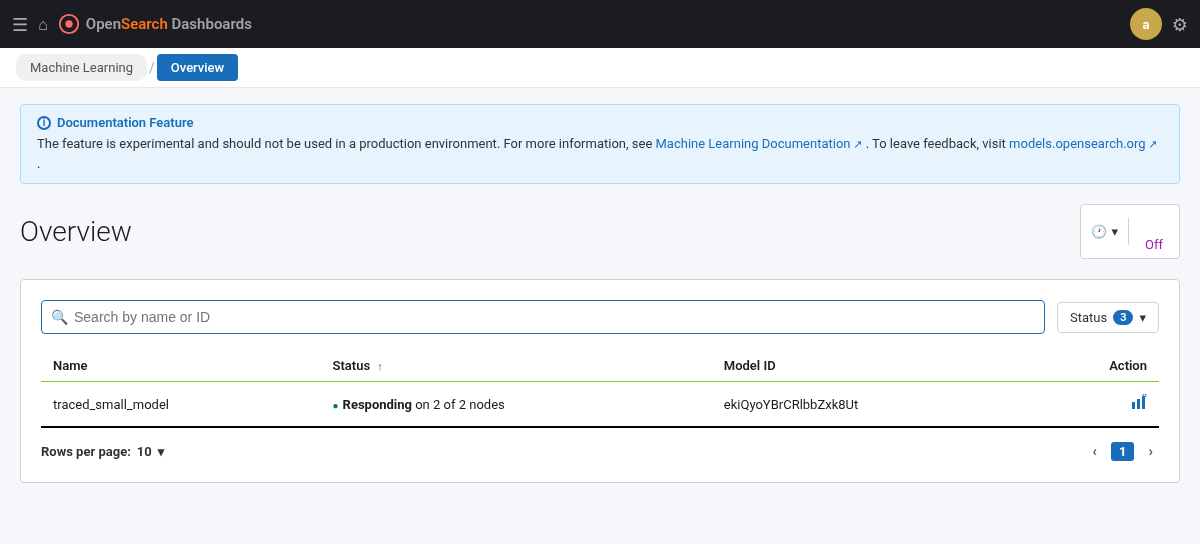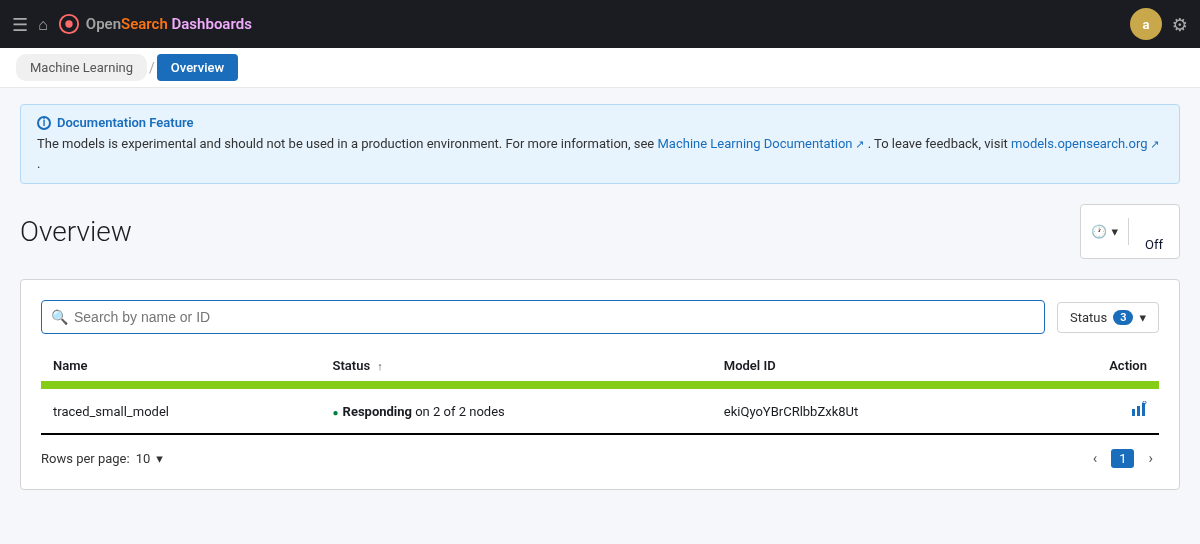--- a/index.html
+++ b/index.html
@@ -101,21 +101,21 @@
       display: flex; align-items: center; gap: 4px;
       padding: 6px 10px;
       cursor: pointer;
       border-right: 1px solid #d3d3d3;
       font-size: 13px;
       color: #333;
     }
     .refresh-status {
       padding: 6px 16px;
       font-size: 13px;
-      color: #0f172a;
+      color: #a21caf;
       margin-top: 26px;
     }
 
     
     .card {
       background: white;
       border: 1px solid #d3d3d3;
       border-radius: 4px;
       padding: 20px;
     }
@@ -178,21 +178,21 @@
     }
 
     
     .models-table { width: 100%; border-collapse: collapse; }
     .models-table th {
       text-align: left;
       font-size: 13px;
       font-weight: 600;
       color: #1a1c21;
       padding: 8px 12px;
-      border-bottom: 8px solid #84cc16;
+      border-bottom: 1px solid #84cc16;
     }
     .models-table td {
       padding: 12px 12px;
       font-size: 13px;
       color: #1a1c21;
       border-bottom: 2px solid #000000;
     }
     .models-table .col-name { width: 25%; }
     .models-table .col-status { width: 35%; }
     .models-table .col-modelid { width: 30%; }
@@ -202,20 +202,21 @@
     .status-nodes { font-weight: 400; color: #1a1c21; }
     .sort-icon { font-size: 11px; margin-left: 4px; color: #555; }
     .action-icon { color: #1a6dbb; cursor: pointer; font-size: 15px; }
 
     
     .pagination-row {
       display: flex;
       align-items: center;
       justify-content: space-between;
       margin-top: 12px;
+      font-weight: bold;
     }
     .rows-per-page {
       display: flex;
       align-items: center;
       gap: 6px;
       font-size: 13px;
       color: #333;
       cursor: pointer;
     }
     .pagination-controls {
@@ -258,21 +259,21 @@
   <div class="topbar-left">
     <span class="hamburger-icon">☰</span>
     <span class="home-icon">⌂</span>
     <div class="logo-area">
       <svg width="22" height="22" viewBox="0 0 24 24">
         <circle cx="12" cy="12" r="10" fill="none" stroke="#ff6b6b" stroke-width="2"></circle>
         <circle cx="12" cy="12" r="4" fill="#ff6b6b"></circle>
       </svg>
       <span class="logo-text">
         <span class="logo-open">Open</span><span class="logo-search">Search</span>
-        <span style="color:#f0abfc;text-align:center;">Dashboards</span>
+        <span style="color:#a3a3a3;text-align:center;">Dashboards</span>
       </span>
     </div>
   </div>
   <div class="topbar-right">
     <div class="avatar">a</div>
     <span class="gear-topbar">⚙</span>
   </div>
 </div>
 
 <div class="breadcrumb-bar">
@@ -282,21 +283,21 @@
 </div>
 
 <div class="main-content">
 
   <div class="experimental-banner">
     <div class="experimental-title">
       <span class="info-icon">i</span>
       <span>Documentation Feature</span>
     </div>
     <div class="experimental-text">
-      <span>The models is experimental and should not be used in a production environment. For more information, see</span>
+      <span>The feature is experimental and should not be used in a production environment. For more information, see</span>
       <a href="#" class="ext-link">Machine Learning Documentation</a>
       <span>. To leave feedback, visit</span>
       <a href="#" class="ext-link">models.opensearch.org</a>
       <span>.</span>
     </div>
   </div>
 
   <div class="page-header">
     <h1 class="page-title">Overview</h1>
     <div class="refresh-control">

